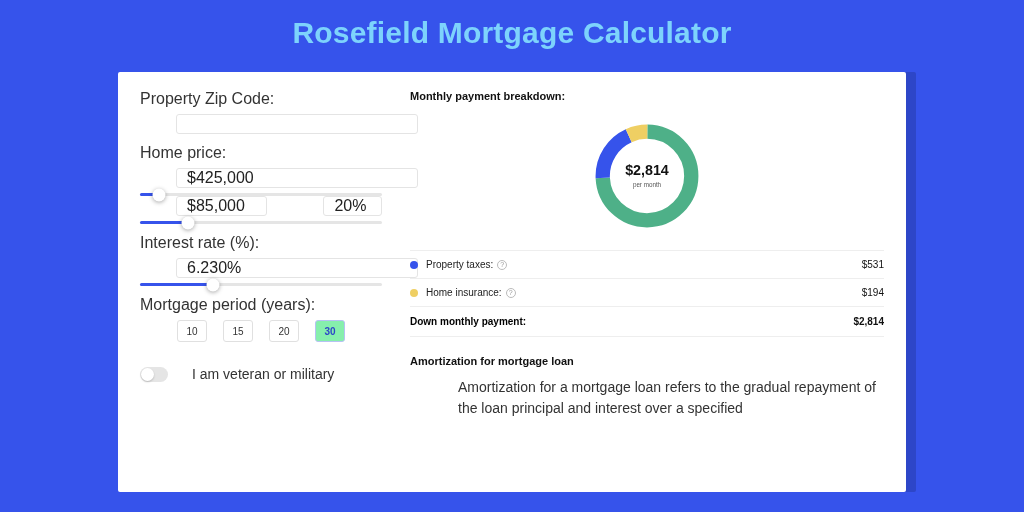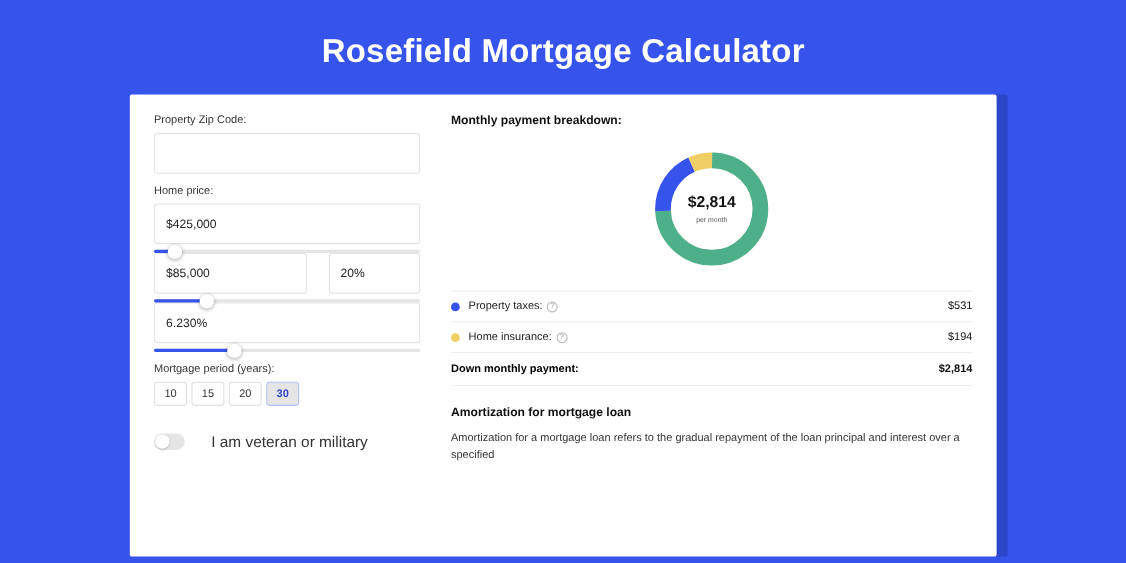--- a/index.html
+++ b/index.html
@@ -5,24 +5,24 @@
   * { box-sizing: border-box; margin: 0; padding: 0; }
   body {
     font-family: -apple-system, BlinkMacSystemFont, "Segoe UI", Arial, sans-serif;
     background: #3653eb;
     width: 1024px;
     height: 512px;
     overflow: hidden;
   }
   .page-title {
     text-align: center;
-    color: #ffffff;
+    color: #7dd3fc;
     font-weight: 700;
     font-size: 30px;
-    padding: 30px 0 22px;
+    padding: 16px 0 22px;
     letter-spacing: 0.2px;
   }
   .panel {
     width: 788px;
     margin: 0 auto;
     background: #fff;
     border-radius: 2px;
     box-shadow: 10px 0 0 0 #2d46c8;
     padding: 16px 22px 0 22px;
     height: 420px;
@@ -32,34 +32,35 @@
   }
   .left {
     width: 242px;
     flex-shrink: 0;
   }
   .right {
     flex: 1;
     min-width: 0;
   }
   .field-label {
-    font-size: 10px;
+    font-size: 16px;
     color: #333;
     margin-bottom: 6px;
     margin-top: 10px;
   }
   .field-label:first-child { margin-top: 2px; }
   .text-input {
     width: 100%;
-    height: 37px;
+    height: 20px;
     border: 1px solid #e4e4e4;
     border-radius: 3px;
     padding: 0 10px;
-    font-size: 11px;
+    font-size: 16px;
     color: #222;
+    margin-left: 36px;
   }
   .row2 { display: flex; gap: 20px; }
   .row2 .text-input:first-child { flex: 1.9; }
   .row2 .text-input:last-child  { flex: 1; }
   .slider-track {
     position: relative;
     height: 3px;
     background: #e5e5e5;
     margin-top: 5px;
     border-radius: 2px;
@@ -73,33 +74,33 @@
   }
   .slider-thumb {
     position: absolute;
     top: 50%;
     transform: translate(-50%, -50%);
     width: 13px; height: 13px;
     background: #fff;
     border-radius: 50%;
     box-shadow: 0 1px 4px rgba(0,0,0,0.35);
   }
-  .period-row { display: flex; gap: 4px; }
+  .period-row { display: flex; gap: 16px; justify-content: center; }
   .period-btn {
     width: 30px; height: 22px;
     font-size: 10px;
     border: 1px solid #e0e0e0;
     background: #fff;
     border-radius: 3px;
     display: flex; align-items: center; justify-content: center;
     color: #333;
     cursor: pointer;
   }
   .period-btn.active {
-    background: #e5e5e5;
+    background: #86efac;
     border-color: #b6c2f3;
     color: #2d46c8;
     font-weight: 600;
   }
   .toggle-row {
     display: flex; align-items: center; gap: 24px;
     margin-top: 24px;
     font-size: 14px;
     color: #333;
   }
@@ -162,23 +163,24 @@
   }
   .total-row .legend-label { flex: 1; }
   .amort-title {
     font-weight: 700;
     font-size: 11px;
     margin-top: 18px;
     margin-bottom: 10px;
     color: #111;
   }
   .amort-body {
-    font-size: 10px;
+    font-size: 14px;
     line-height: 1.5;
     color: #333;
+    margin-left: 48px;
   }
 </style>
 </head>
 <body>
 
 <h1 class="page-title">Rosefield Mortgage Calculator</h1>
 
 <div class="panel">
 
   <div class="left">
@@ -195,20 +197,21 @@
 
     <div class="row2">
       <input class="text-input" value="$85,000" style="">
       <input class="text-input" value="20%" style="">
     </div>
     <div class="slider-track">
       <div class="slider-fill" style="width:20%"></div>
       <div class="slider-thumb" style="left:20%"></div>
     </div>
 
+    <div class="field-label">Interest rate (%):</div>
     <input class="text-input" value="6.230%" style="">
     <div class="slider-track">
       <div class="slider-fill" style="width:30%"></div>
       <div class="slider-thumb" style="left:30%"></div>
     </div>
 
     <div class="field-label">Mortgage period (years):</div>
     <div class="period-row" id="period-row">
         <div class="period-btn">10</div>
         <div class="period-btn">15</div>

